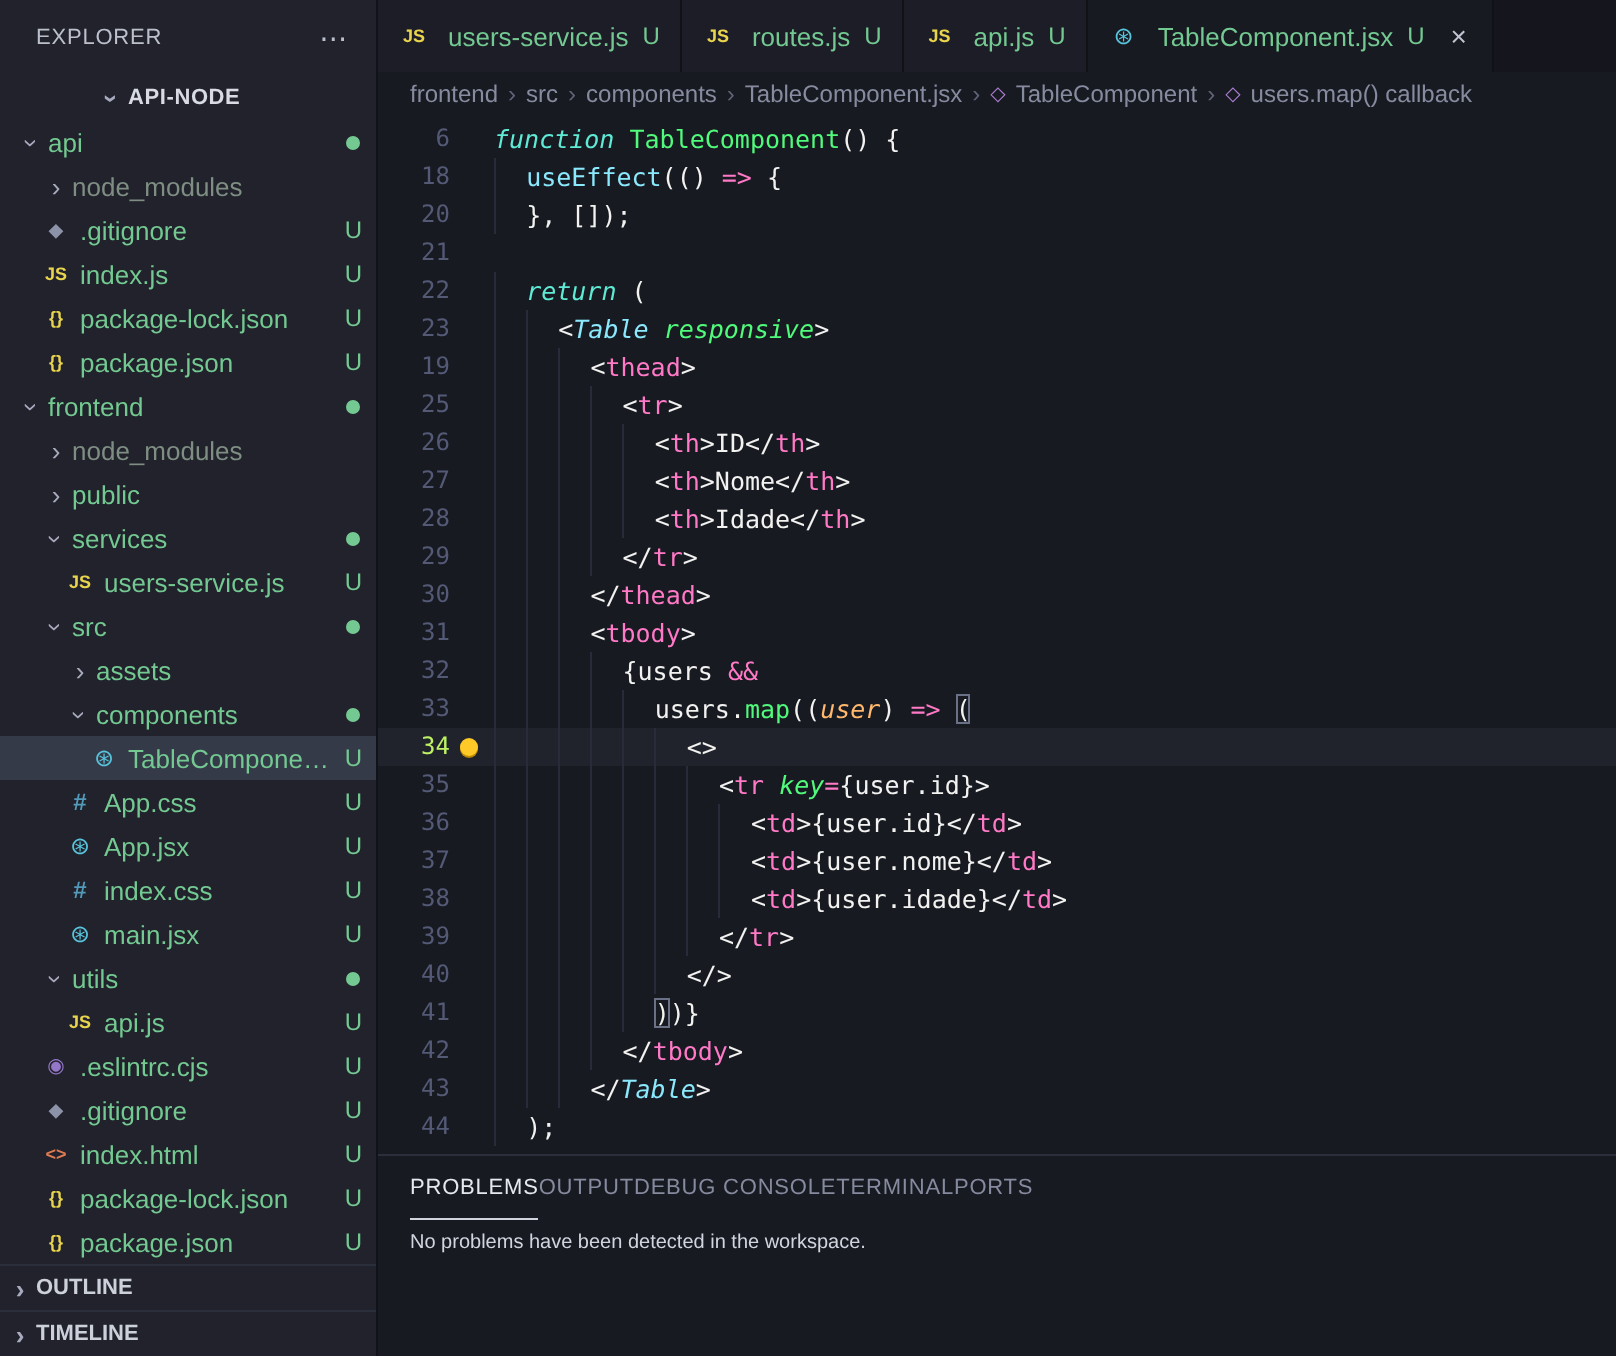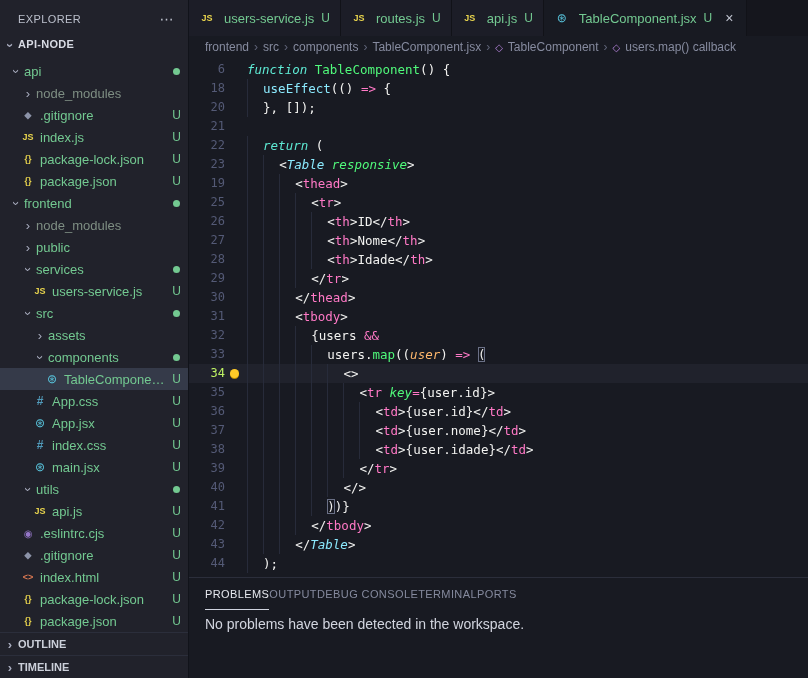--- a/index.html
+++ b/index.html
@@ -3,21 +3,21 @@
 <meta charset="utf-8">
 <style>
   html,body{margin:0;padding:0;background:#0f1016;}
   body{width:808px;height:678px;overflow:hidden;font-family:"Liberation Sans",sans-serif;color:#d0d2dc;}
   .app{display:flex;width:808px;height:678px;background:#181a22;border-radius:25px;}
 
   
   .sidebar{width:188px;min-width:188px;background:#21222b;display:flex;flex-direction:column;border-right:1px solid #11131a;}
   .sb-header{height:38px;min-height:38px;display:flex;align-items:center;justify-content:space-between;padding:0 14px 0 18px;font-size:11px;letter-spacing:.4px;color:#bcc0cc;}
   .menu-dots{font-size:14px;color:#bcc0cc;cursor:pointer;}
-  .section-hdr{height:22px;min-height:22px;display:flex;align-items:flex-start;font-size:11px;font-weight:700;letter-spacing:.3px;color:#d8dbe4;padding-left:2px;cursor:pointer;}
+  .section-hdr{height:22px;min-height:22px;display:flex;align-items:center;font-size:11px;font-weight:700;letter-spacing:.3px;color:#d8dbe4;padding-left:2px;cursor:pointer;margin-left:46px;}
   .tree{flex:1;overflow:hidden;}
   .row{height:22px;display:flex;align-items:center;font-size:13px;color:#73c991;padding-right:7px;cursor:pointer;white-space:nowrap;}
   .row.selected{background:#353a49;}
   .row.muted .tlabel{color:#7e8e83;}
   .chev{display:inline-block;width:16px;min-width:16px;text-align:center;color:#a7abbd;font-size:13px;}
   .chev.exp{transform:rotate(90deg);}
   .ficon{display:inline-block;width:16px;min-width:16px;text-align:center;margin-right:4px;font-weight:700;font-size:9px;}
   .ficon.js,.ficon.json{color:#e8d44d;}
   .ficon.css{color:#519aba;font-size:12px;}
   .ficon.react{color:#58c4dc;font-size:12px;font-weight:400;}
@@ -59,21 +59,21 @@
   .tk-ci{color:#8be9fd;font-style:italic;}
   .tk-o{color:#ffb86c;font-style:italic;}
   .tk-w{color:#f2f2f0;}
   .tk-wb{color:#f2f2f0;outline:1px solid #6a7086;outline-offset:-1px;}
 
   
   .panel{height:100px;min-height:100px;border-top:1px solid #2b2e3b;background:#181a22;display:flex;flex-direction:column;}
   .panel-tabs{height:32px;min-height:32px;display:flex;align-items:stretch;padding:0 16px;font-size:11px;letter-spacing:.4px;}
   .ptab{color:#858a9e;cursor:pointer;display:flex;align-items:center;border-bottom:1px solid transparent;box-sizing:border-box;}
   .ptab.active{color:#e6e8ee;border-bottom-color:#cfd3de;}
-  .panel-msg{font-size:14px;color:#d2d5df;padding:6px 16px 0 16px;}
+  .panel-msg{font-size:10px;color:#d2d5df;padding:6px 16px 0 16px;}
 </style>
 </head>
 <body>
 
 <div class="app">
 
   <aside class="sidebar">
     <div class="sb-header">
       <span>EXPLORER</span>
       <span class="menu-dots">⋯</span>

